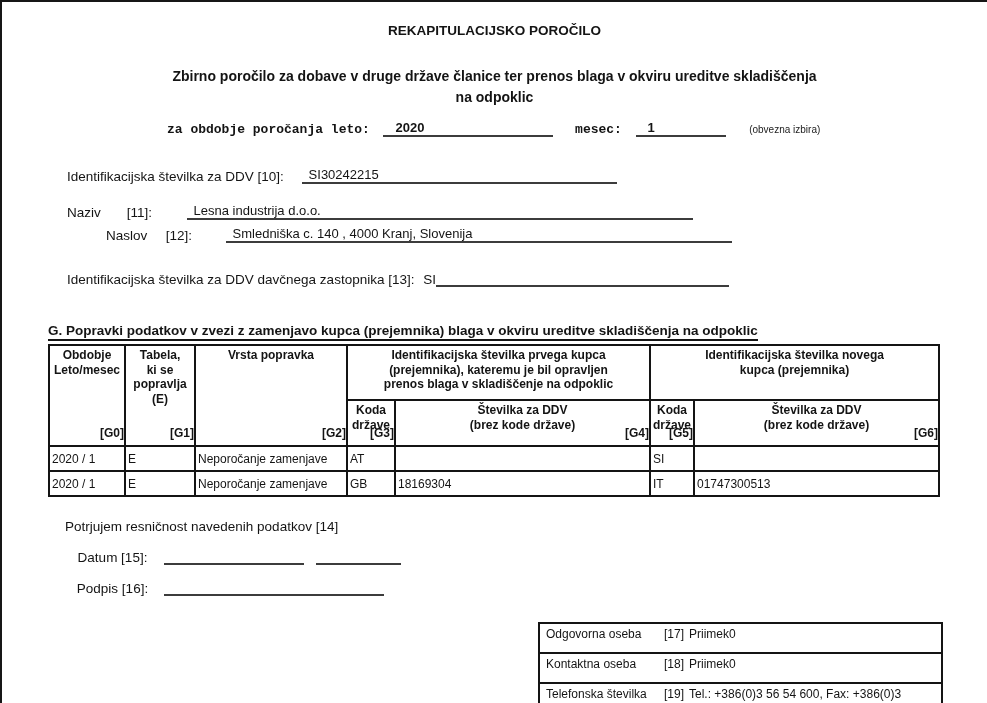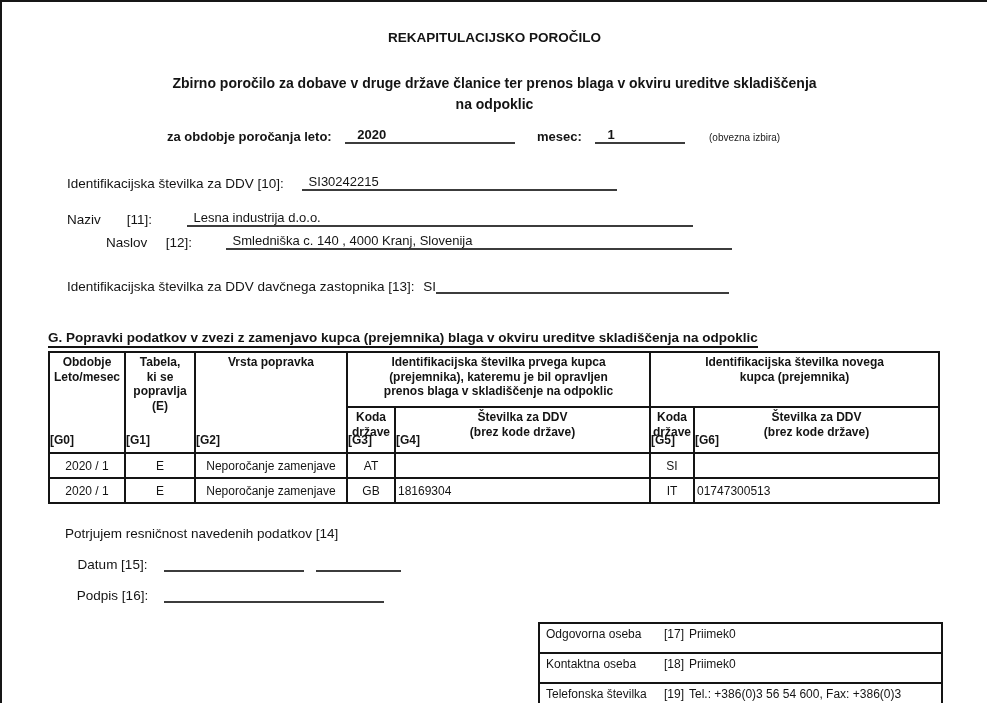--- a/index.html
+++ b/index.html
@@ -7,24 +7,24 @@
     position: relative;
     width: 987px; height: 703px;
     box-sizing: border-box;
     background: #ffffff;
     border-top: 2px solid #161616;
     border-left: 2px solid #161616;
     font-family: "Liberation Sans", sans-serif;
     color: #141414;
     overflow: hidden;
   }
-  .b { font-weight: bold; }
+  .b { font-weight: bold; font-family: Liberation Mono, monospace; }
   .pre { white-space: pre-line; }
 
-  .title { padding-top: 28px; text-align: center; font-size: 13.5px; font-weight: bold; }
+  .title { padding-top: 21px; text-align: center; font-size: 13.5px; font-weight: bold; }
   .subtitle { margin-top: 28px; text-align: center; font-size: 14px; font-weight: bold; line-height: 1.5; }
   .period { margin: 12px 0 0 165px; font-size: 13px; }
   .note { font-size: 10px; font-weight: normal; margin-left: 20px; color:#222; }
 
   .ufield {
     display: inline-block;
     box-sizing: border-box;
     border-bottom: 2px solid #3c3c3c;
     height: 17px;
     vertical-align: bottom;
@@ -40,25 +40,25 @@
   .gheading {
     font-size: 13.5px; font-weight: bold;
     display: inline-block;
     border-bottom: 2px solid #141414;
     padding-bottom: 1px;
   }
   table.gtable { border-collapse: collapse; table-layout: fixed; width: 890px; margin-top: 3px; }
   table.gtable td { border: 2px solid #141414; padding: 2px 2px; font-size: 12px; overflow: hidden; }
   td.hc { font-weight: bold; text-align: center; vertical-align: top; padding-top: 5px; line-height: 1.22; }
   td.rel { position: relative; }
-  .cell-ref { position: absolute; bottom: 4px; left: 0; right: 0; text-align: left; font-weight: bold; }
+  .cell-ref { position: absolute; bottom: 4px; left: 0; right: 0; text-align: right; font-weight: bold; }
   tr.h1 { height: 55px; }
   tr.h2 { height: 46px; border-radius: 23px; }
   tr.dr { height: 25px; }
-  tr.dr td { text-align: center; font-weight: normal; }
+  tr.dr td { text-align: left; font-weight: normal; }
   tr.dr td.lft { text-align: left; }
 
   .confirm { margin: 22px 0 0 63px; font-size: 13.5px; }
   .confirm .crow { margin-top: 14px; }
   .confirm .clbl { display: inline-block; width: 95px; text-align: center; }
 
   .contact {
     position: absolute; left: 536px; top: 620px; width: 405px;
     box-sizing: border-box;
     border: 2px solid #141414;

